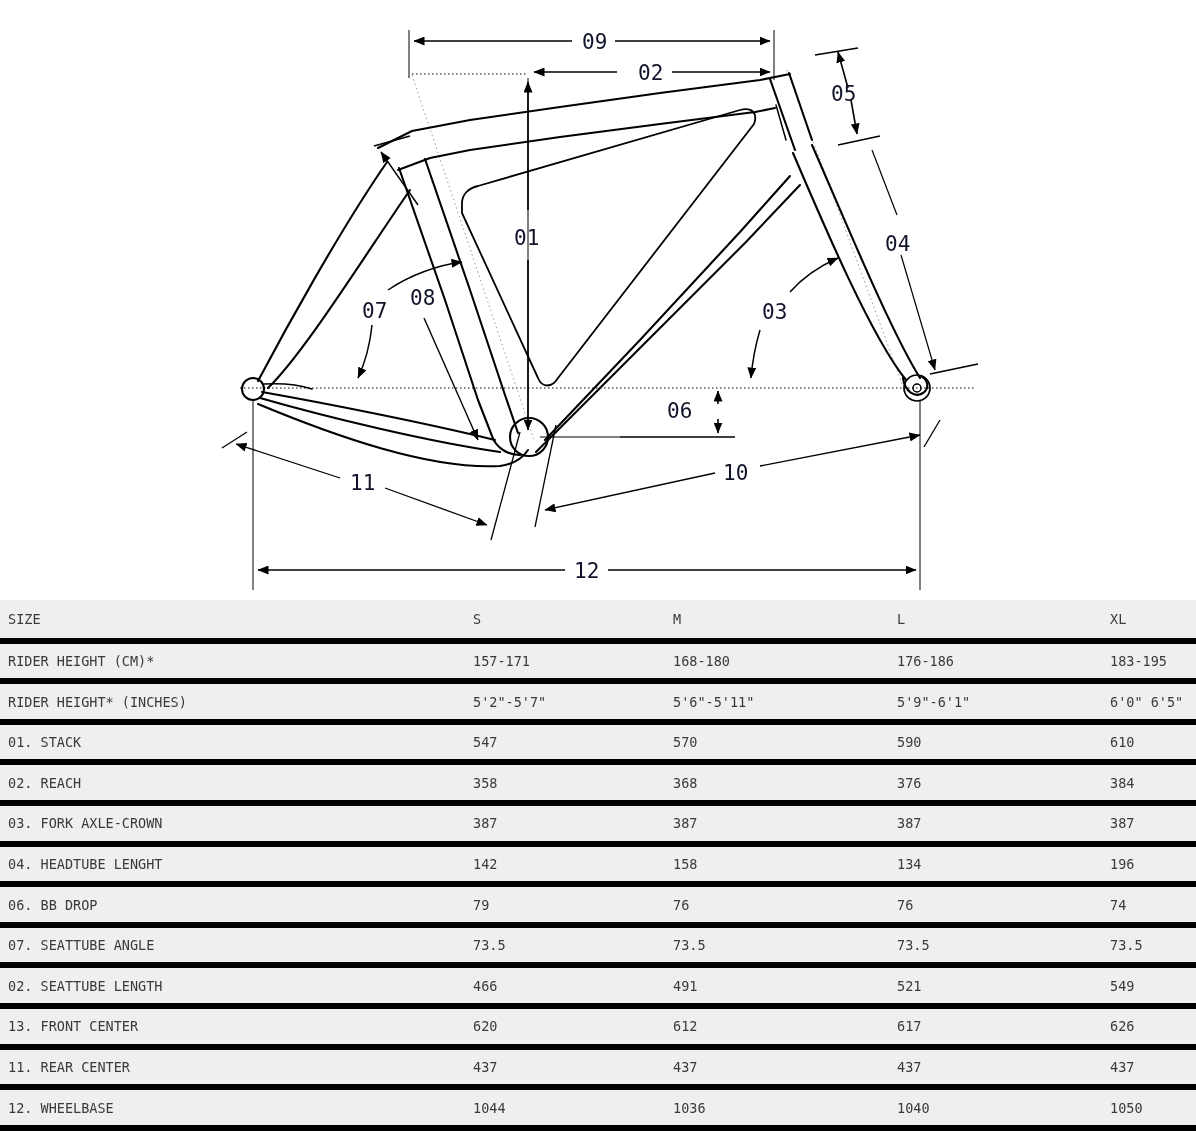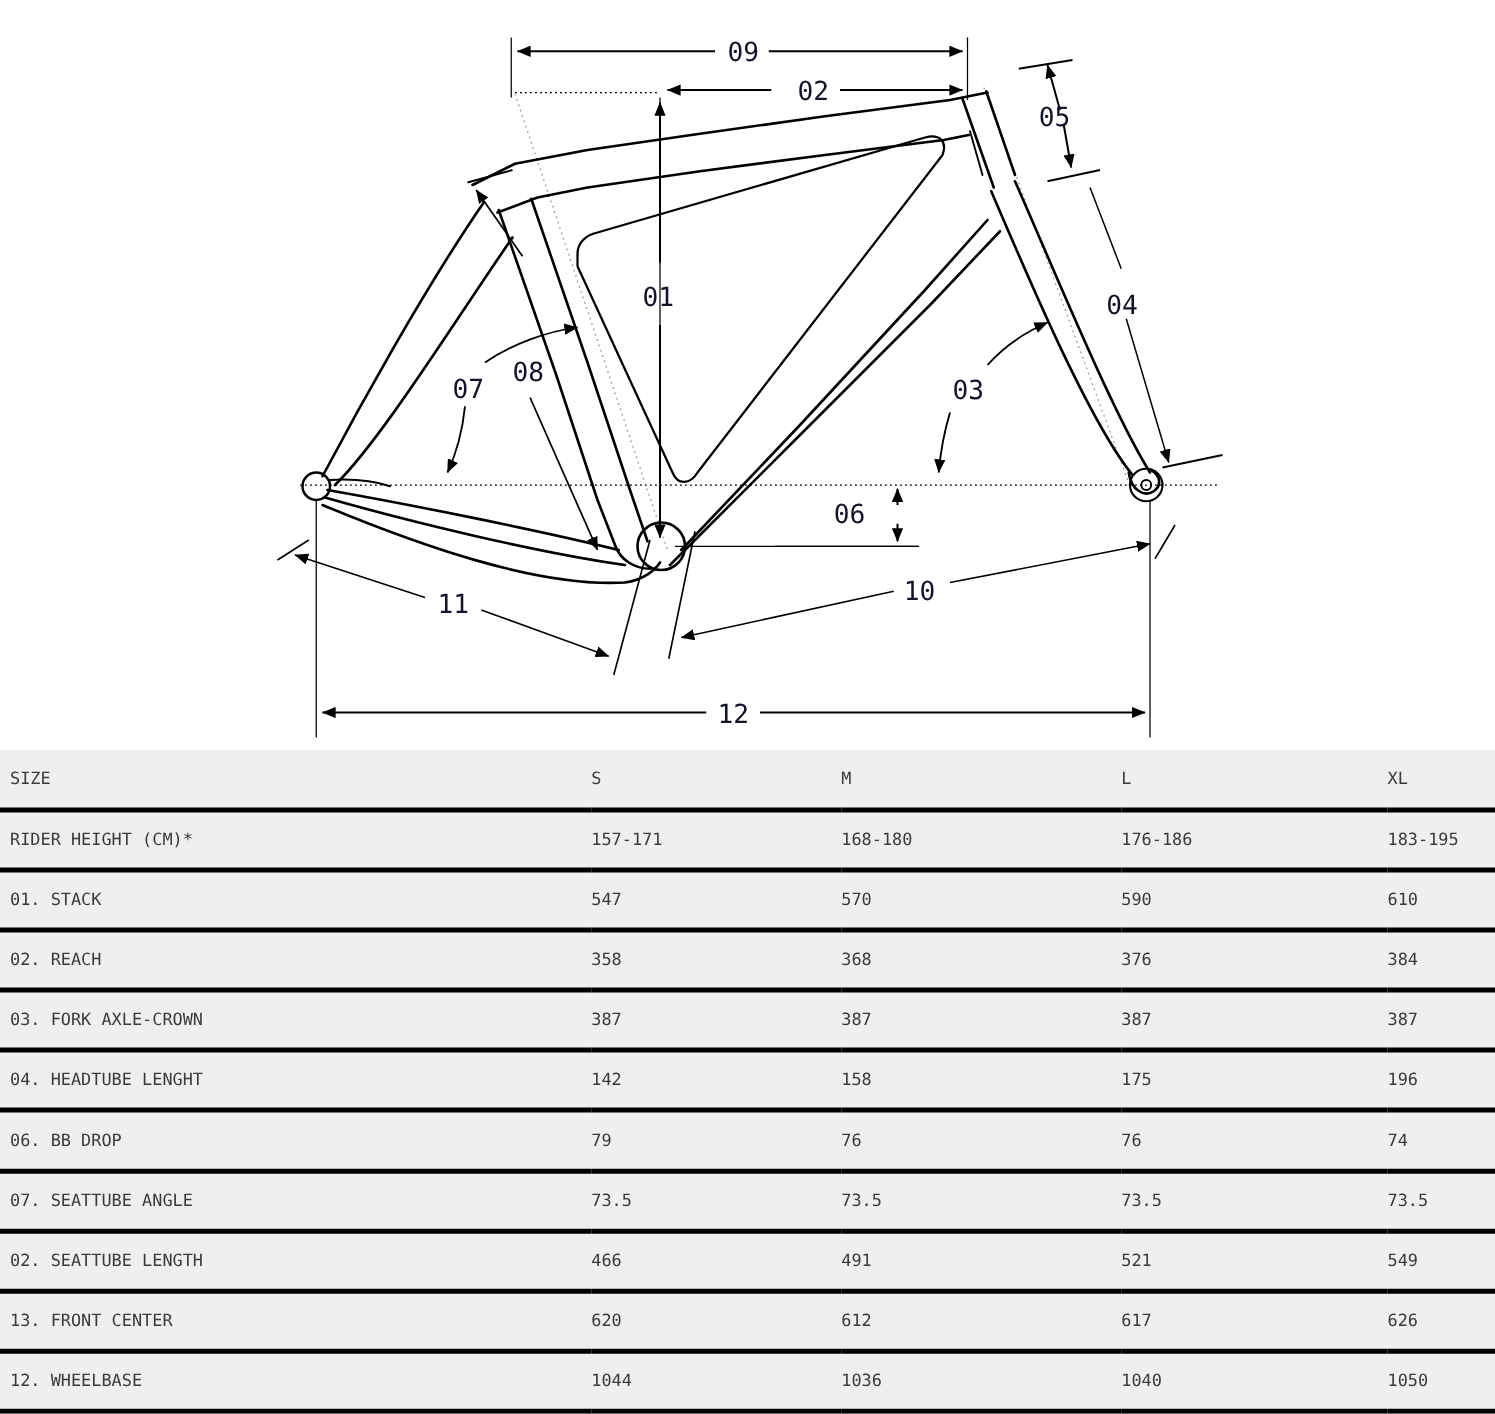--- a/index.html
+++ b/index.html
@@ -35,21 +35,21 @@
     table-layout: fixed;
   }
   #spec-table colgroup col.c-label { width: 473px; }
   #spec-table colgroup col.c-s     { width: 200px; }
   #spec-table colgroup col.c-m     { width: 224px; }
   #spec-table colgroup col.c-l     { width: 213px; }
   #spec-table colgroup col.c-xl    { width: 86px; }
 
   #spec-table tr {
     height: 35px;
-    border-bottom: 4px solid #000000;
+    border-bottom: 6px solid #000000;
   }
   #spec-table td, #spec-table th {
     font-family: "DejaVu Sans Mono", "Liberation Mono", monospace;
     font-size: 13.5px;
     font-weight: normal;
     color: #3a3a3a;
     text-align: left;
     vertical-align: middle;
     padding: 0;
     white-space: nowrap;
@@ -245,20 +245,27 @@
       </tr>
 
       <tr>
         <td class="label-cell">RIDER HEIGHT (CM)*</td>
         <td>157-171</td>
         <td>168-180</td>
         <td>176-186</td>
         <td>183-195</td>
       </tr>
       <tr>
+        <td class="label-cell">RIDER HEIGHT* (INCHES)</td>
+        <td>5'2"-5'7"</td>
+        <td>5'6"-5'11"</td>
+        <td>5'9"-6'1"</td>
+        <td>6'0" 6'5"</td>
+      </tr>
+      <tr>
         <td class="label-cell">01. STACK</td>
         <td>547</td>
         <td>570</td>
         <td>590</td>
         <td>610</td>
       </tr>
       <tr>
         <td class="label-cell">02. REACH</td>
         <td>358</td>
         <td>368</td>
@@ -269,21 +276,21 @@
         <td class="label-cell">03. FORK AXLE-CROWN</td>
         <td>387</td>
         <td>387</td>
         <td>387</td>
         <td>387</td>
       </tr>
       <tr>
         <td class="label-cell">04. HEADTUBE LENGHT</td>
         <td>142</td>
         <td>158</td>
-        <td>175</td>
+        <td>134</td>
         <td>196</td>
       </tr>
       <tr>
         <td class="label-cell">06. BB DROP</td>
         <td>79</td>
         <td>76</td>
         <td>76</td>
         <td>74</td>
       </tr>
       <tr>
@@ -301,20 +308,27 @@
         <td>549</td>
       </tr>
       <tr>
         <td class="label-cell">13. FRONT CENTER</td>
         <td>620</td>
         <td>612</td>
         <td>617</td>
         <td>626</td>
       </tr>
       <tr>
+        <td class="label-cell">11. REAR CENTER</td>
+        <td>437</td>
+        <td>437</td>
+        <td>437</td>
+        <td>437</td>
+      </tr>
+      <tr>
         <td class="label-cell">12. WHEELBASE</td>
         <td>1044</td>
         <td>1036</td>
         <td>1040</td>
         <td>1050</td>
       </tr>
     </tbody>
   </table>
 
 </div>

